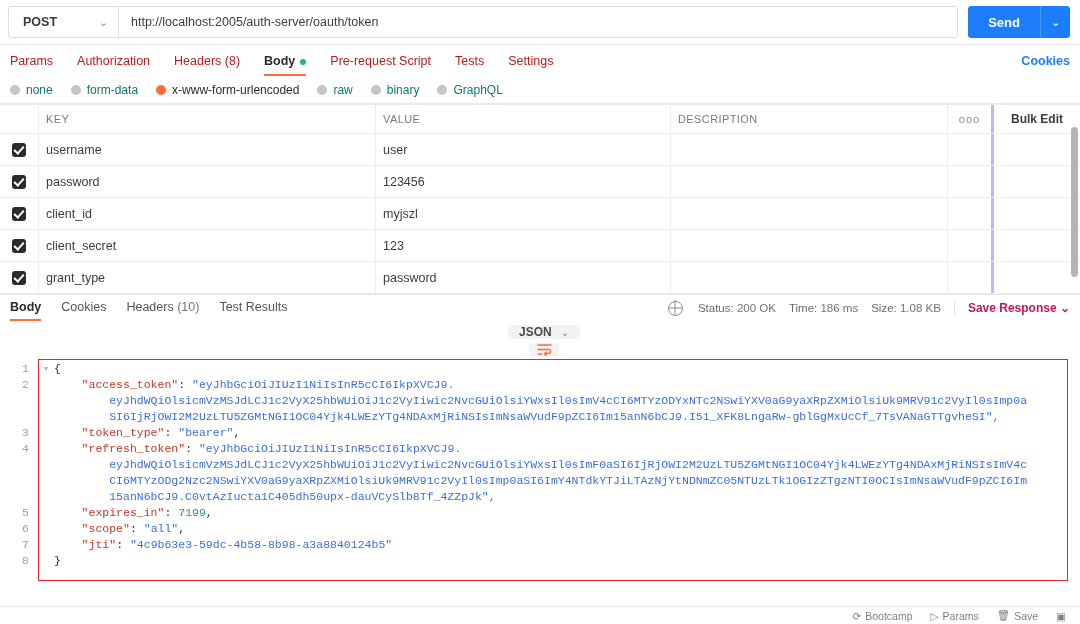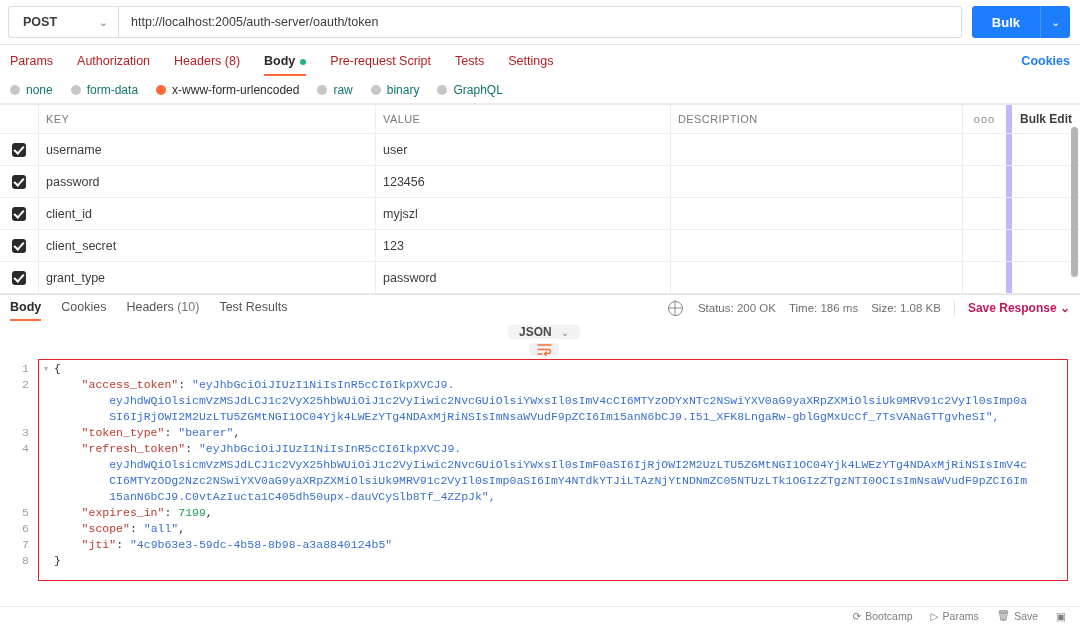--- a/index.html
+++ b/index.html
@@ -203,22 +203,22 @@
   }
   .kv-dots {
     width:44px;
     border-left:1px solid #ededed;
     height:100%;
     display:flex; align-items:center; justify-content:center;
     color:#8d8d8d; font-size:11px; letter-spacing:1px;
     flex-shrink:0;
   }
   .kv-bulk {
-    width:74px;
-    border-left:6px solid #c4b5fd;
+    width:89px;
+    border-left:3px solid #c4b5fd;
     height:100%;
     display:flex; align-items:center; justify-content:center;
     color:#3c3c3c; font-size:12px; font-weight:bold;
     cursor:pointer;
     flex-shrink:0;
   }
   .kv-row.header .kv-key,
   .kv-row.header .kv-val,
   .kv-row.header .kv-desc { color:#7a7a7a; font-size:11px; letter-spacing:.4px; }
   .kv-row .kv-key, .kv-row .kv-val { color:#3c3c3c; font-size:12.5px; }
@@ -374,21 +374,21 @@
 </head>
 <body>
 
 <div class="urlbar">
   <div class="method-box">
     <span>POST</span>
     <span class="caret">⌄</span>
   </div>
   <input class="url-input" type="text" value="http://localhost:2005/auth-server/oauth/token" placeholder="Enter request URL" style="">
   <div class="send-wrap">
-    <button class="send-btn">Bulk</button>
+    <button class="send-btn">Send</button>
     <button class="send-caret">⌄</button>
   </div>
 </div>
 
 <div class="req-tabs" id="req-tabs">
     <div class="req-tab"><span>Params</span></div>
     <div class="req-tab"><span>Authorization</span></div>
     <div class="req-tab"><span>Headers (8)</span></div>
     <div class="req-tab active"><span>Body</span><span class="dot-green"></span></div>
     <div class="req-tab"><span>Pre-request Script</span></div>

